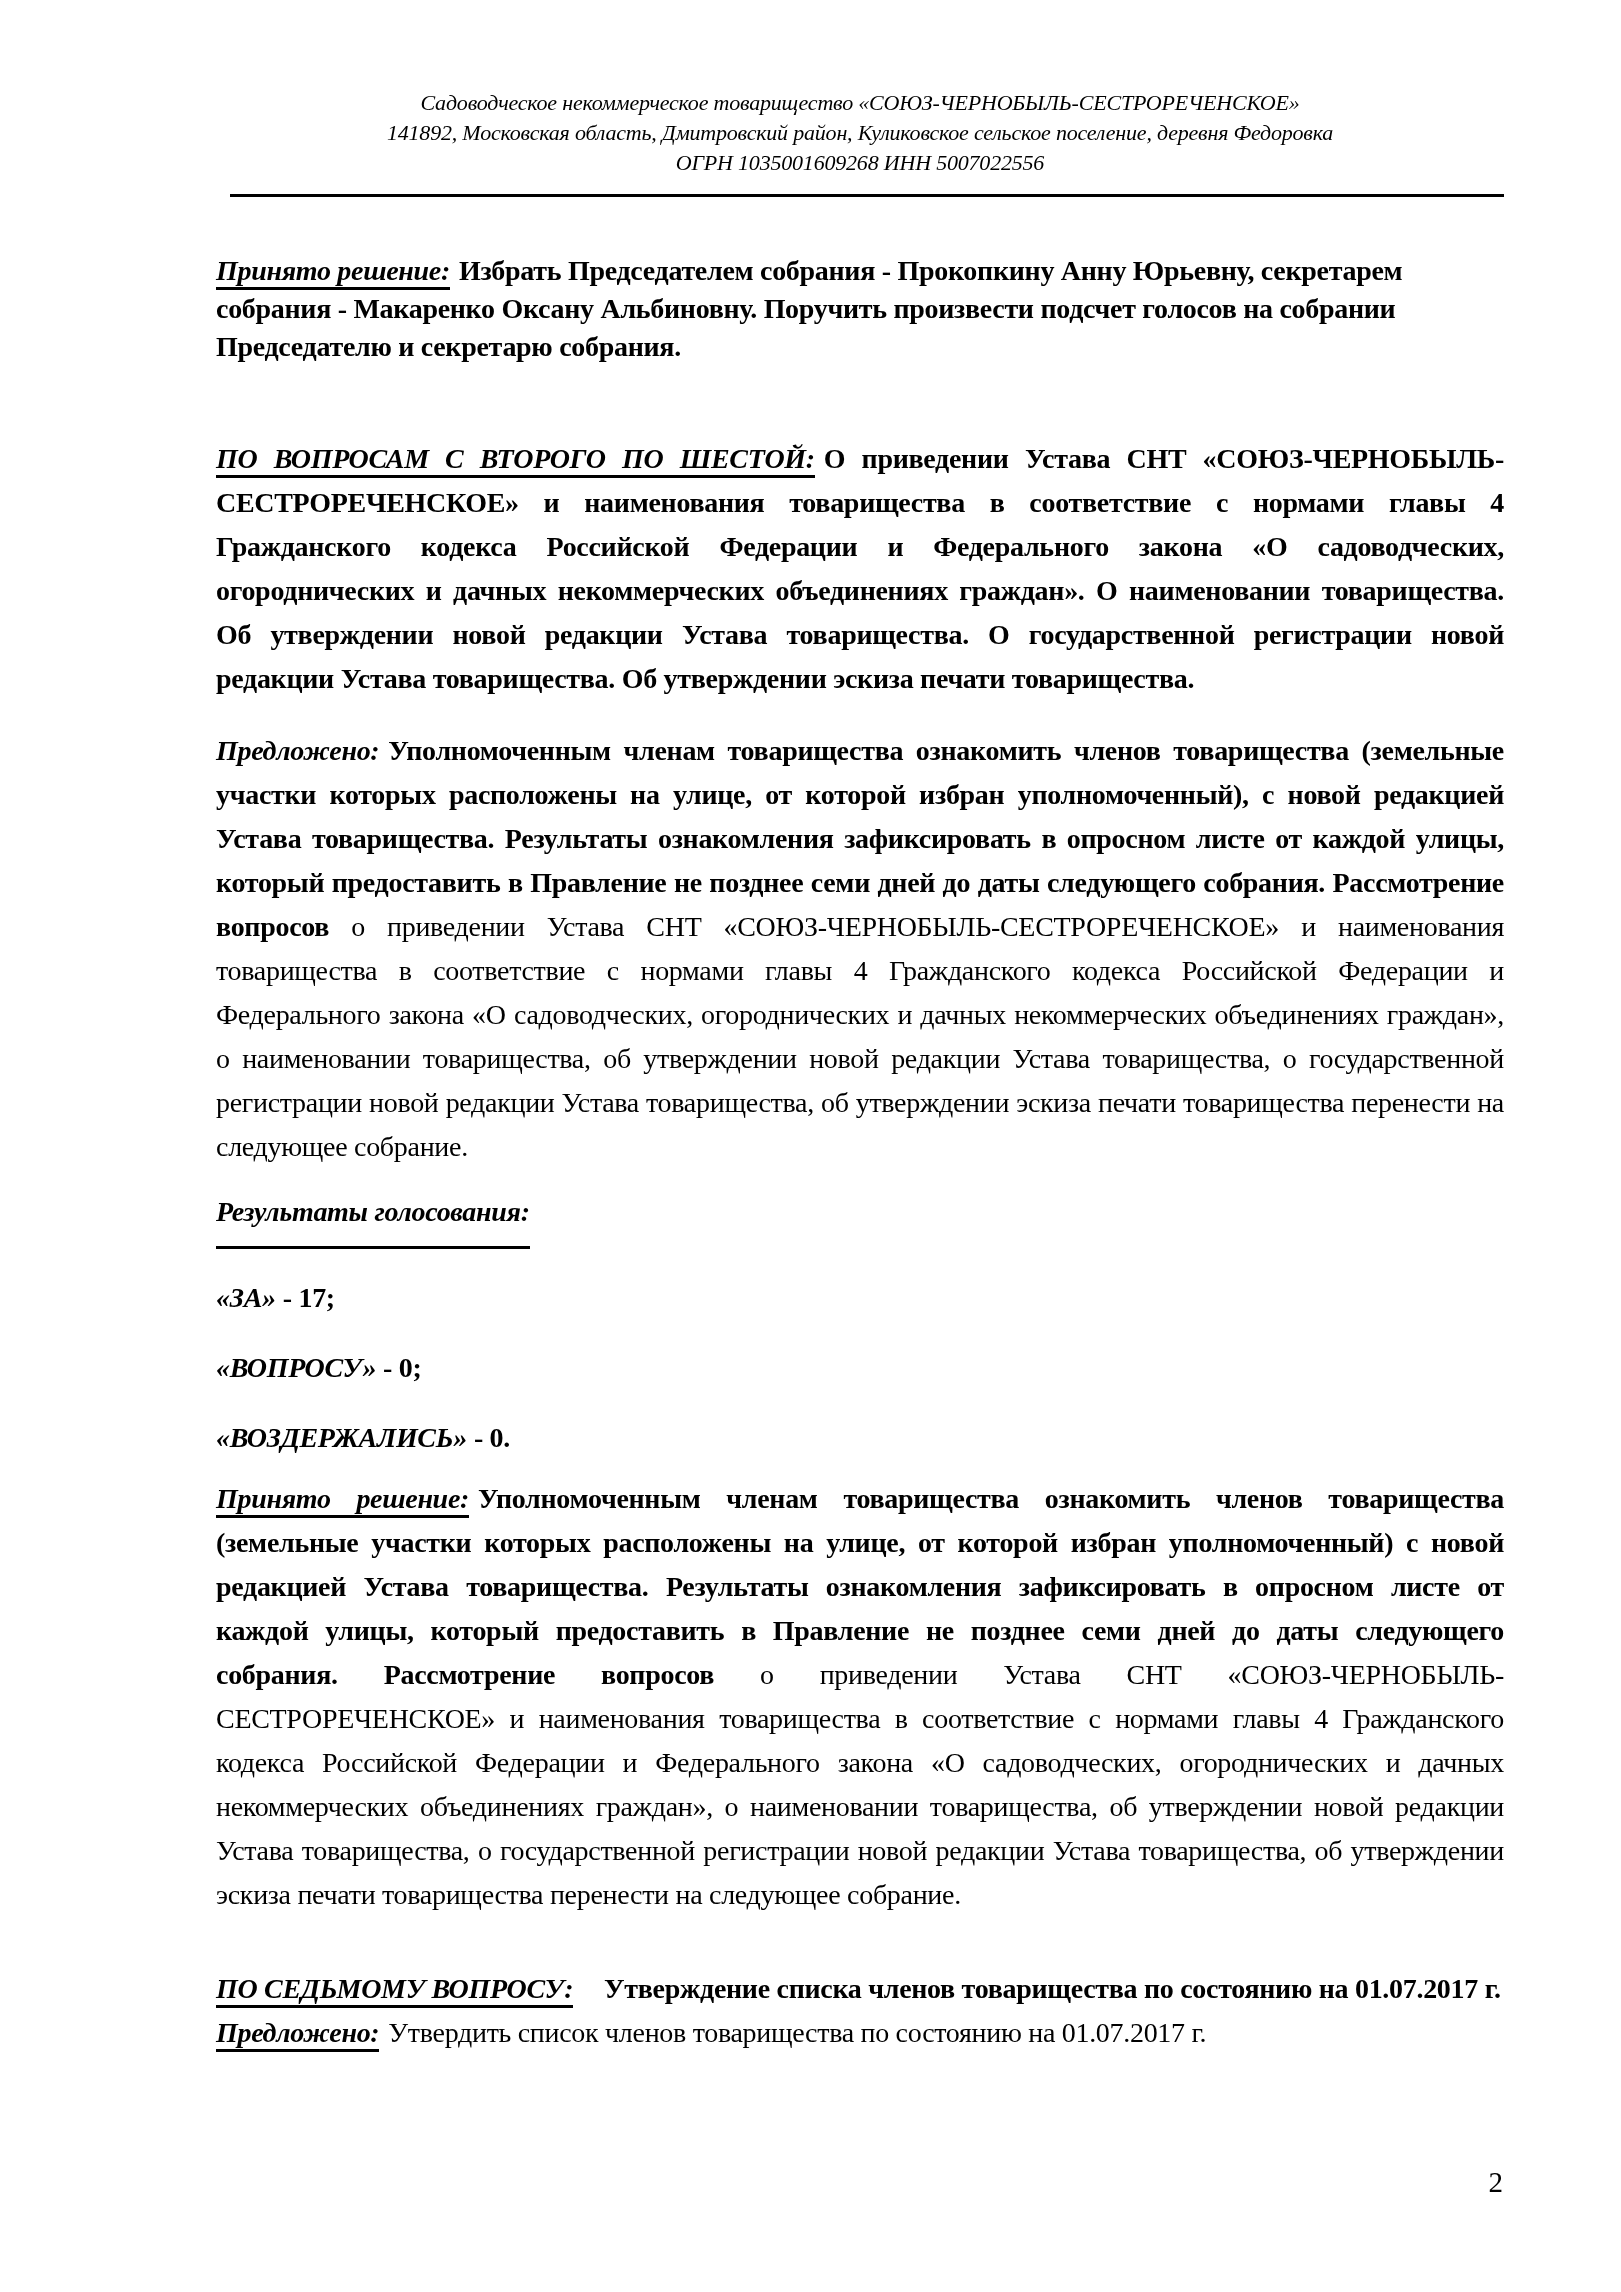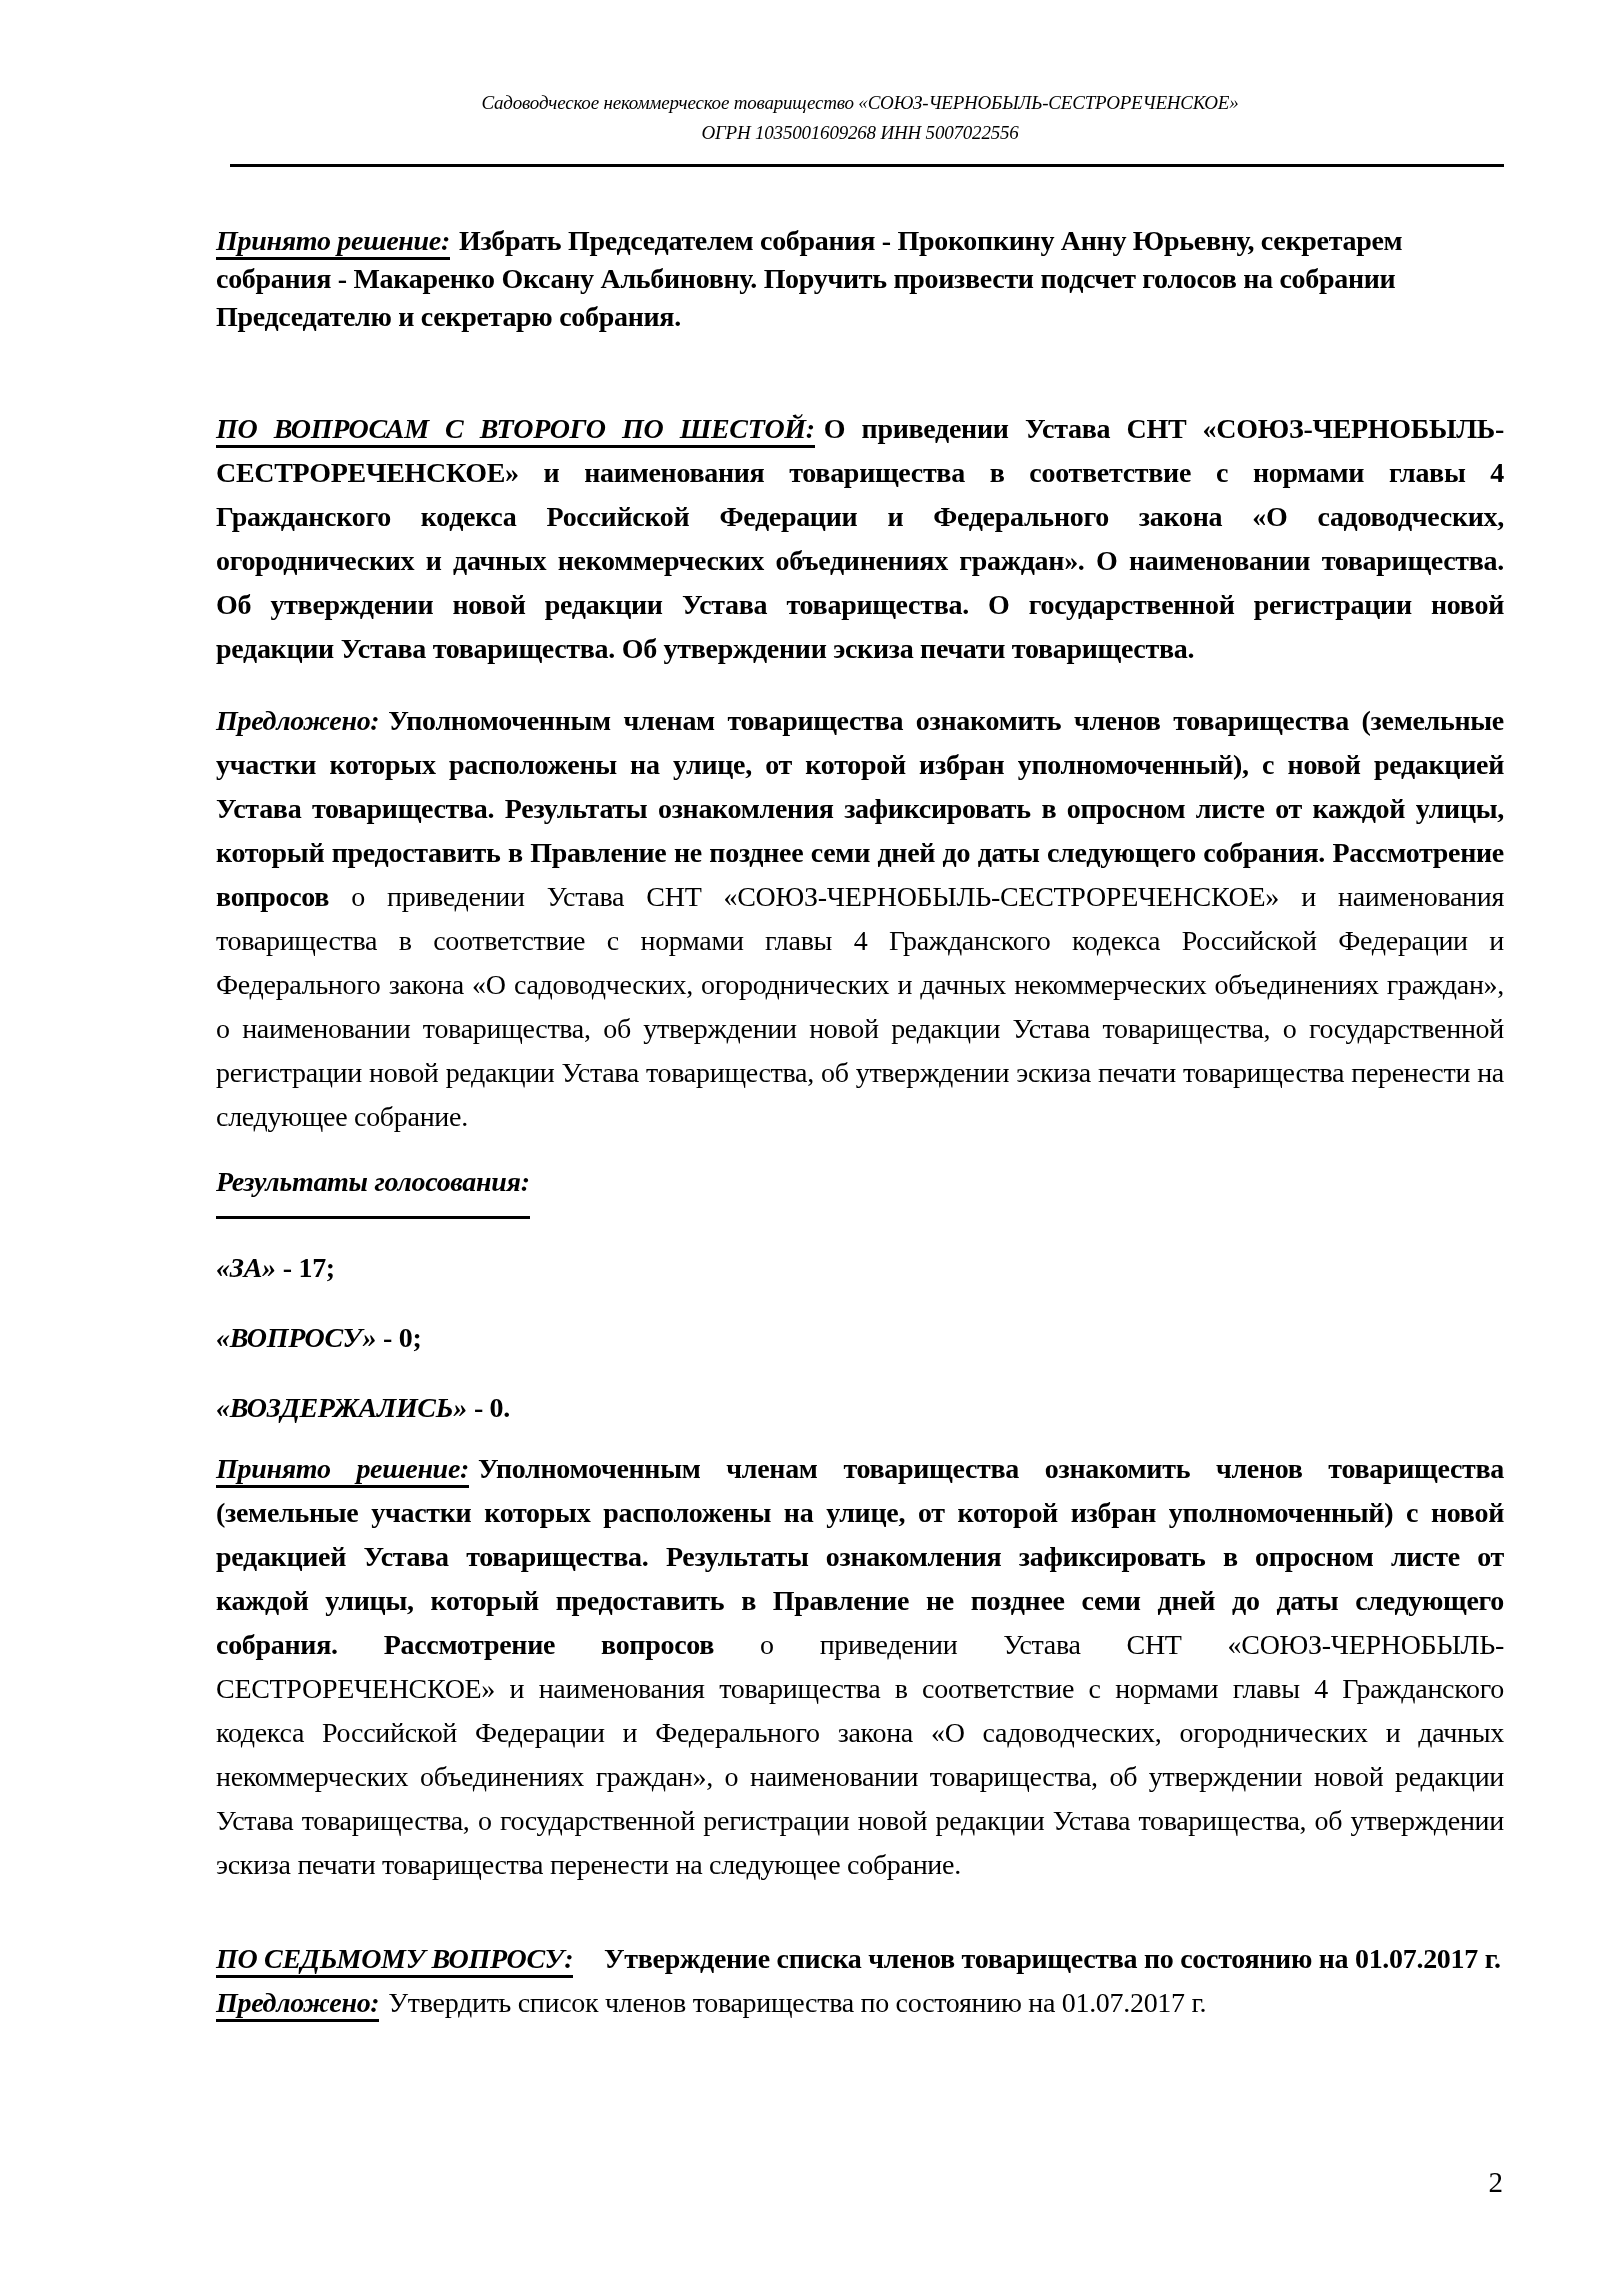--- a/index.html
+++ b/index.html
@@ -11,21 +11,21 @@
     color: #000000;
     font-family: "Liberation Serif", "DejaVu Serif", serif;
     box-sizing: border-box;
     padding: 88px 117px 0 216px;
     overflow: hidden;
   }
   
   .letterhead {
     text-align: center;
     font-style: italic;
-    font-size: 19px;
+    font-size: 22px;
     line-height: 30px;
     letter-spacing: -0.2px;
   }
   .rule {
     border: none;
     border-top: 3.9px solid #000;
     margin: 15.7px 0 0 13.7px;
   }
   
   .para {
@@ -76,20 +76,21 @@
     font-size: 29px;
   }
 </style>
 </head>
 <body>
 
 <div class="page">
 
   <header class="letterhead">
     <div>Садоводческое некоммерческое товарищество «СОЮЗ-ЧЕРНОБЫЛЬ-СЕСТРОРЕЧЕНСКОЕ»</div>
+    <div>141892, Московская область, Дмитровский район, Куликовское сельское поселение, деревня Федоровка</div>
     <div>ОГРН 1035001609268 ИНН 5007022556</div>
   </header>
 
   <hr class="rule">
 
   <p class="para left p-decision1">
     <span class="lbl u">Принято решение:</span><span class="bold-run">Избрать Председателем собрания - Прокопкину Анну Юрьевну, секретарем собрания - Макаренко Оксану Альбиновну. Поручить произвести подсчет голосов на собрании Председателю и секретарю собрания.</span>
   </p>
 
   <p class="para p-questions26">

